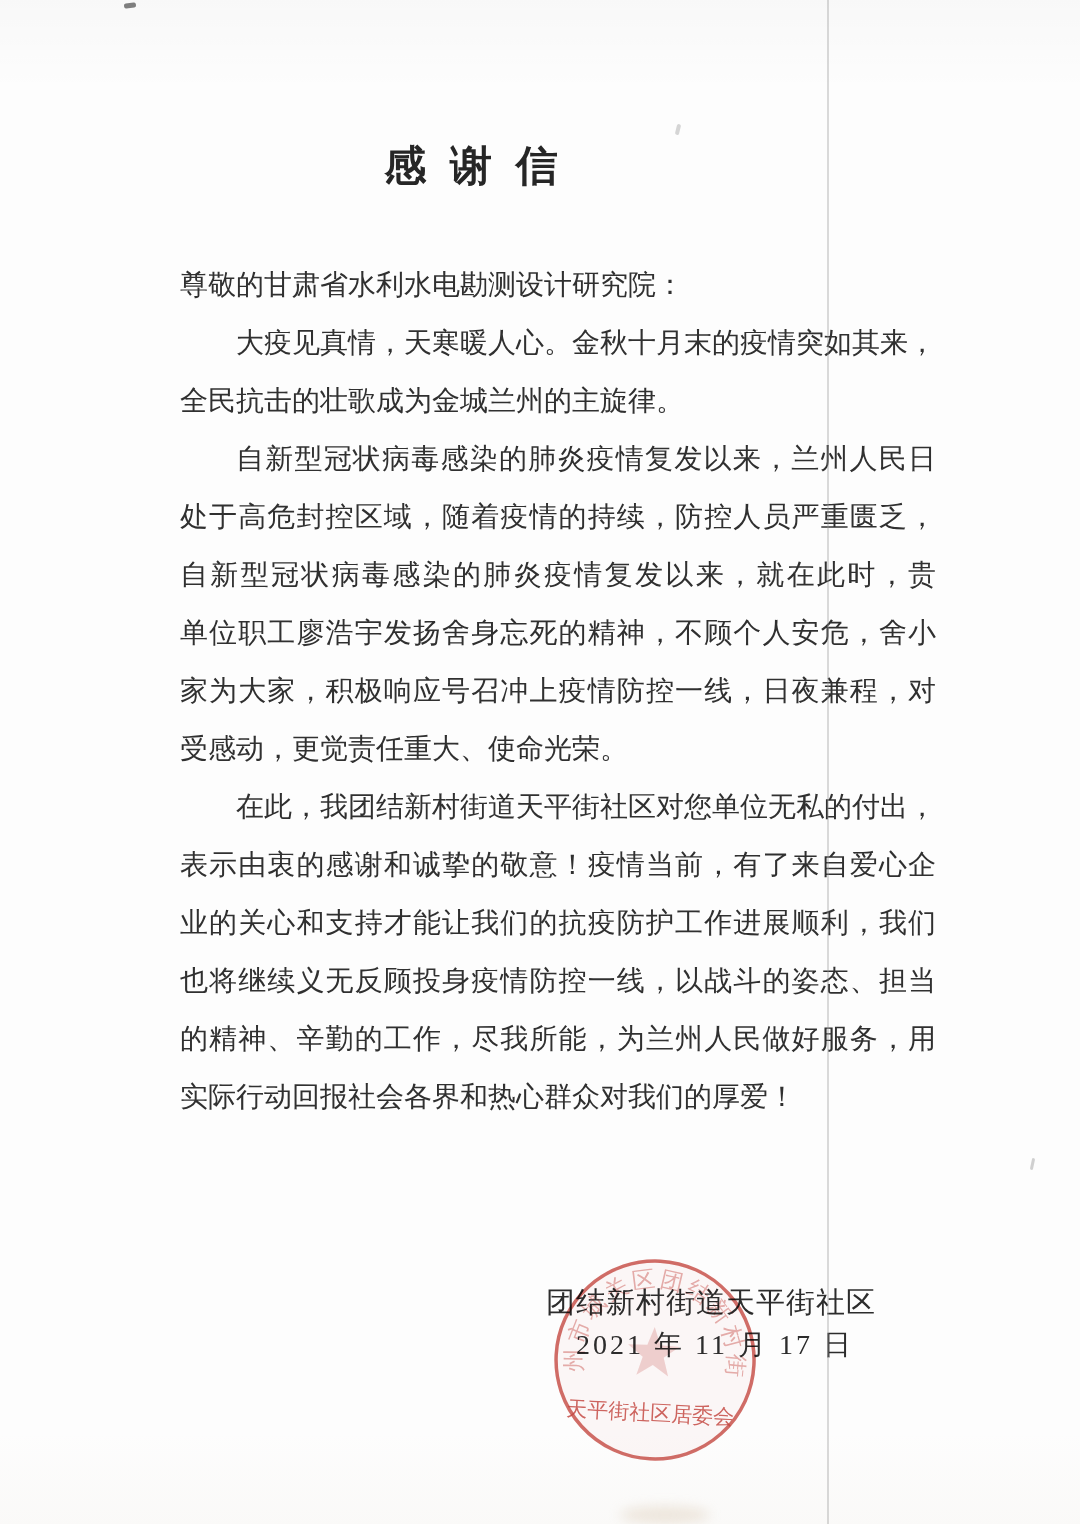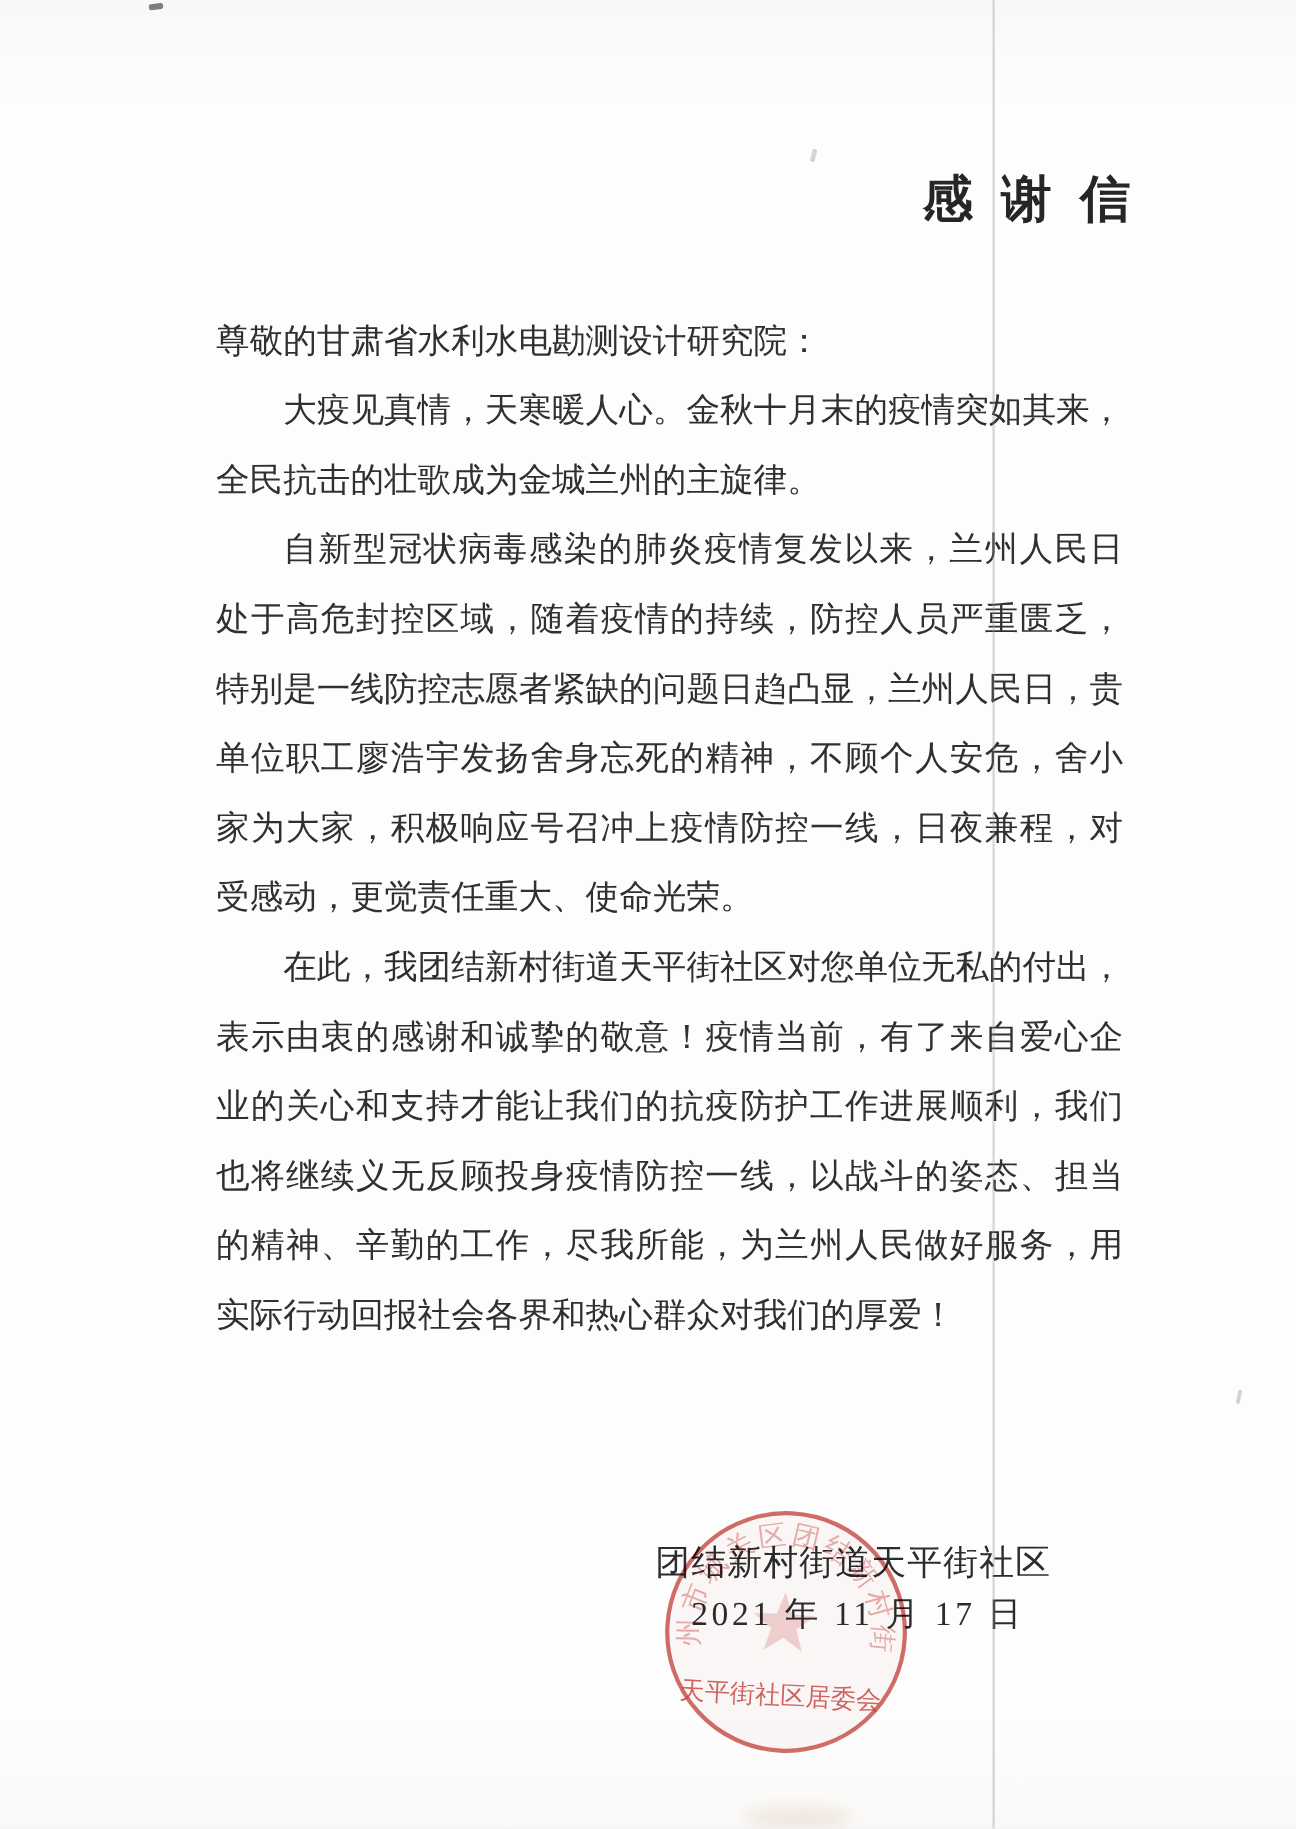--- a/index.html
+++ b/index.html
@@ -8,21 +8,21 @@
     background:#fdfdfd;overflow:hidden;
     font-family:"Liberation Serif","DejaVu Serif",serif;
     color:#303030;
   }
   .page::before{ 
     content:"";position:absolute;inset:0;
     background:linear-gradient(180deg,rgba(0,0,0,0.02),rgba(0,0,0,0) 6%,rgba(0,0,0,0) 94%,rgba(205,190,170,0.06));
     pointer-events:none;
   }
   .title{
-    position:absolute;top:138px;left:0;width:948px;text-align:right;
+    position:absolute;top:138px;left:0;width:948px;text-align:center;
     font-family:"Liberation Sans","DejaVu Sans",sans-serif;
     font-weight:bold;font-size:42px;letter-spacing:6px;color:#262626;
   }
   .col{position:absolute;left:164px;top:256px;width:772px;font-size:28px;}
   .ln{height:58px;line-height:58px;margin-left:16px;}
   .fill{text-align:justify;text-align-last:justify;}
   .ind{text-indent:56px;}
   .signature{position:absolute;left:546px;top:1283px;font-size:29px;letter-spacing:1px;color:#2c2c2c;}
   .date{position:absolute;left:576px;top:1326px;font-size:28px;letter-spacing:3px;color:#2c2c2c;text-align:center;}
   .stamp{
@@ -43,21 +43,21 @@
 <div class="page">
 
   <div class="title">感 谢 信</div>
 
   <div class="col">
     <div class="ln">尊敬的甘肃省水利水电勘测设计研究院：</div>
     <div class="ln fill ind">大疫见真情，天寒暖人心。金秋十月末的疫情突如其来，</div>
     <div class="ln">全民抗击的壮歌成为金城兰州的主旋律。</div>
     <div class="ln fill ind">自新型冠状病毒感染的肺炎疫情复发以来，兰州人民日</div>
     <div class="ln fill">处于高危封控区域，随着疫情的持续，防控人员严重匮乏，</div>
-    <div class="ln fill">特别是一线防控志愿者紧缺的问题日趋凸显，兰州人民日，贵</div>
+    <div class="ln fill">自新型冠状病毒感染的肺炎疫情复发以来，就在此时，贵</div>
     <div class="ln fill">单位职工廖浩宇发扬舍身忘死的精神，不顾个人安危，舍小</div>
     <div class="ln fill">家为大家，积极响应号召冲上疫情防控一线，日夜兼程，对</div>
     <div class="ln">受感动，更觉责任重大、使命光荣。</div>
     <div class="ln fill ind">在此，我团结新村街道天平街社区对您单位无私的付出，</div>
     <div class="ln fill">表示由衷的感谢和诚挚的敬意！疫情当前，有了来自爱心企</div>
     <div class="ln fill">业的关心和支持才能让我们的抗疫防护工作进展顺利，我们</div>
     <div class="ln fill">也将继续义无反顾投身疫情防控一线，以战斗的姿态、担当</div>
     <div class="ln fill">的精神、辛勤的工作，尽我所能，为兰州人民做好服务，用</div>
     <div class="ln">实际行动回报社会各界和热心群众对我们的厚爱！</div>
   </div>

